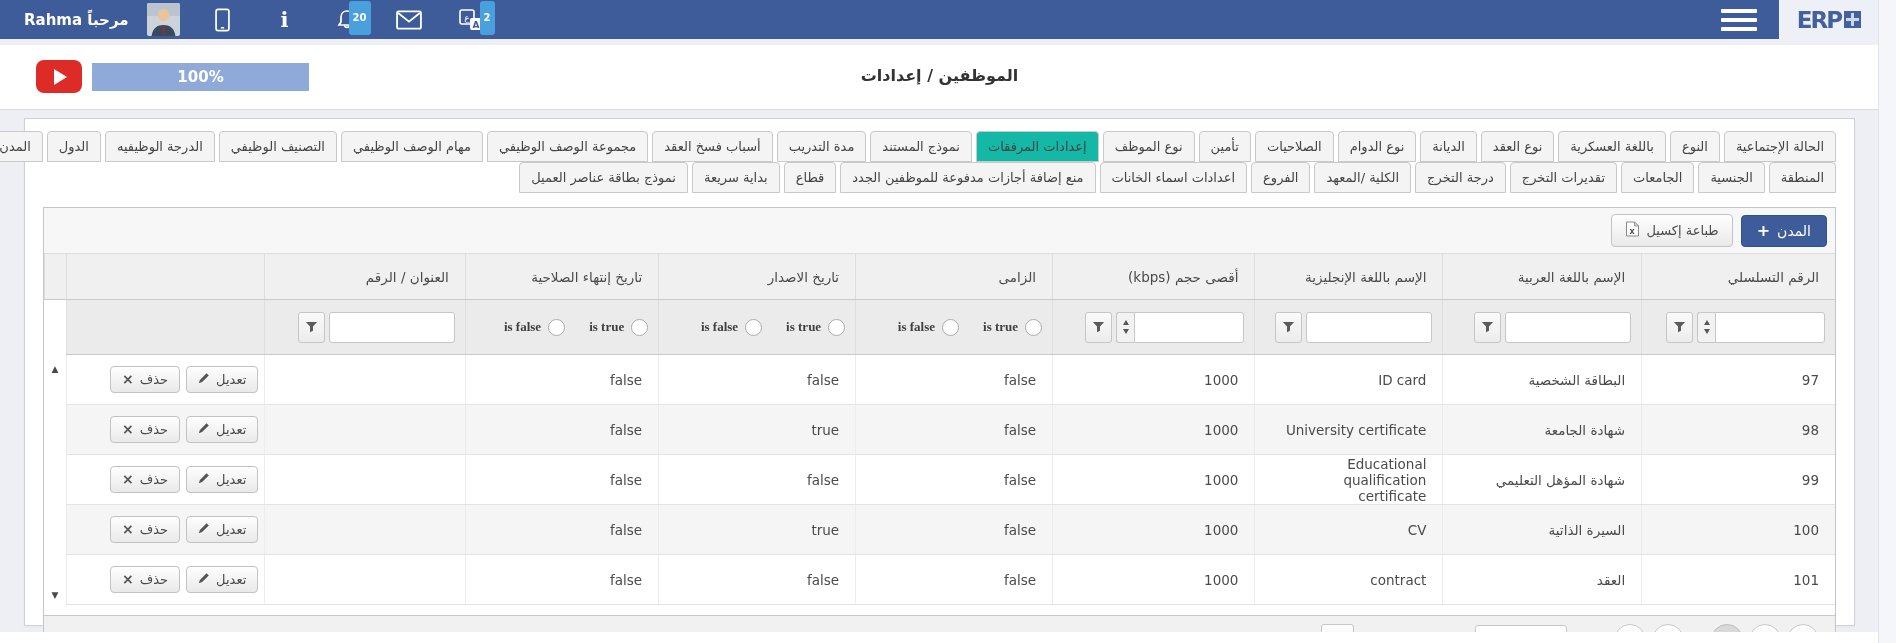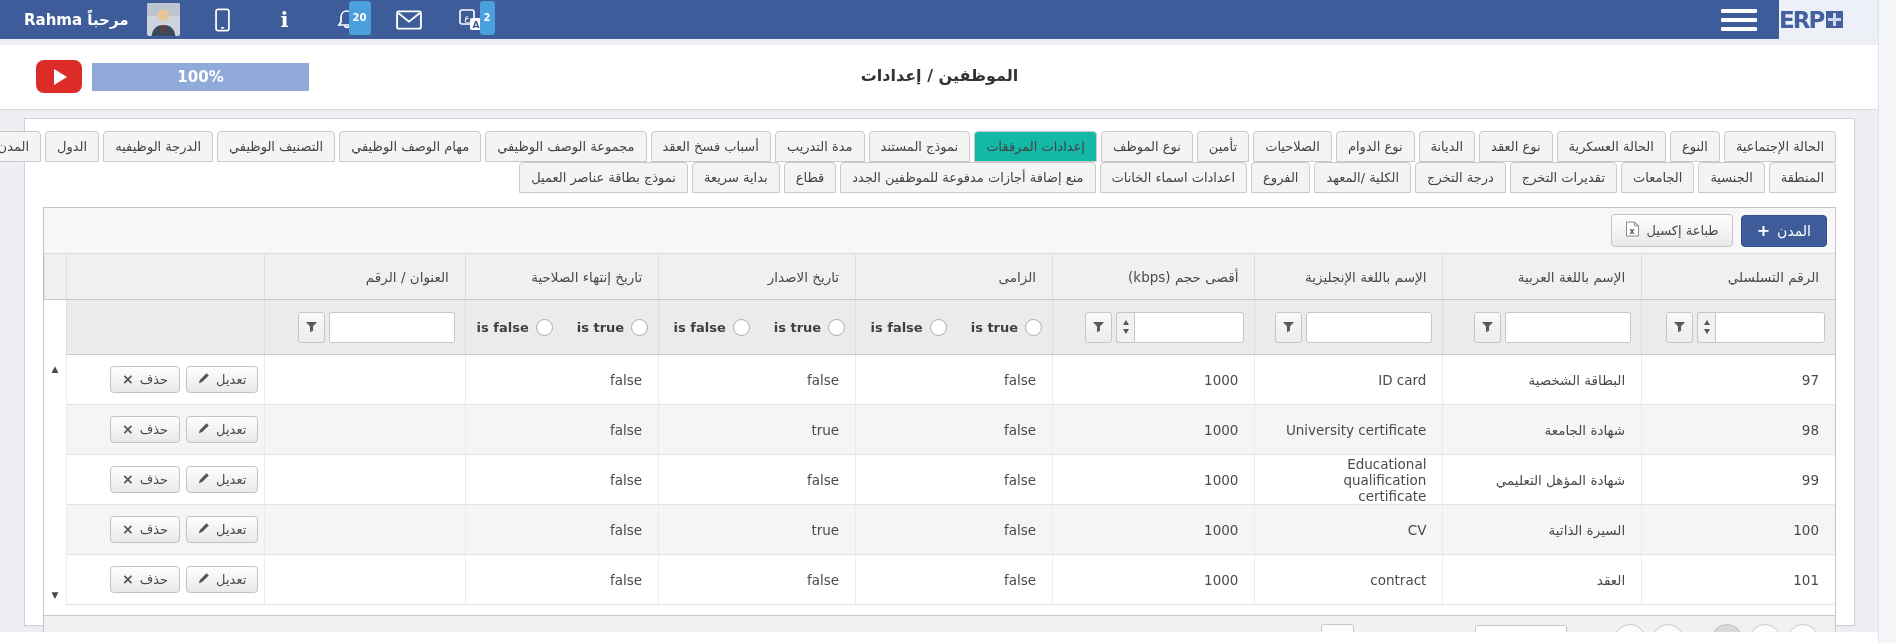--- a/index.html
+++ b/index.html
@@ -9,21 +9,21 @@
   .navwrap{display:flex;width:1879px;height:39px;}
   .navbar{flex:1;background:#3e5c99;display:flex;align-items:center;padding:0 0 0 24px;position:relative;}
   .greeting{color:#fff;font-size:15px;font-weight:bold;direction:rtl;margin-right:18px;white-space:nowrap;}
   .avatar{width:33px;height:33px;border-radius:2px;overflow:hidden;margin-right:30px;flex:0 0 auto;}
   .nav-ic{position:relative;margin-right:36px;display:flex;align-items:center;justify-content:center;width:26px;height:26px;cursor:pointer;}
   .nav-ic .i-txt{color:#fff;font-family:"DejaVu Serif","Liberation Serif",serif;font-weight:bold;font-size:21px;line-height:1;}
   .badge{position:absolute;top:-6px;right:-11px;background:#49a0dd;color:#fff;font-size:10px;font-weight:bold;
     padding:11px 4px;border-radius:3px;line-height:1.2;}
   .hamburger{margin-left:auto;margin-right:22px;display:flex;flex-direction:column;gap:5px;cursor:pointer;}
   .hamburger div{width:36px;height:4px;background:#fff;border-radius:1px;}
-  .logo-area{width:100px;background:#edf1f7;display:flex;align-items:center;justify-content:flex-start;gap:3px;}
+  .logo-area{width:100px;background:#edf1f7;display:flex;align-items:center;justify-content:center;gap:3px;}
   .logo-txt{font-weight:900;font-size:23px;color:#44609f;letter-spacing:-2px;}
   .logo-plus{width:17px;height:17px;background:#44609f;position:relative;}
   .logo-plus::before{content:"";position:absolute;left:7px;top:2px;width:3px;height:13px;background:#cdd8ec;}
   .logo-plus::after{content:"";position:absolute;left:2px;top:7px;width:13px;height:3px;background:#cdd8ec;}
   
   .strip{position:relative;height:64px;background:#fff;border-bottom:1px solid #d9dbe0;margin-top:6px;width:1879px;}
   .playbtn{position:absolute;left:36px;top:15px;width:46px;height:33px;background:#dd2c28;border-radius:8px;
     display:flex;align-items:center;justify-content:center;cursor:pointer;}
   .playbtn div{width:0;height:0;border-left:13px solid #fff;border-top:8px solid transparent;border-bottom:8px solid transparent;margin-left:3px;}
   .progress{position:absolute;left:92px;top:18px;width:217px;height:28px;background:#8fa9d9;
@@ -41,21 +41,21 @@
   .toolbar{direction:rtl;display:flex;gap:8px;align-items:center;background:#f7f7f7;border-bottom:1px solid #ddd;padding:6px 8px;}
   .bluebtn{direction:ltr;display:inline-flex;align-items:center;gap:7px;background:#3e5c99;color:#fff;border:1px solid #35508a;
     border-radius:4px;padding:7px 15px;font-size:14px;cursor:pointer;font-family:inherit;}
   .bluebtn .plus{font-weight:bold;font-size:16px;line-height:1;}
   .gbtn{direction:ltr;display:inline-flex;align-items:center;gap:6px;background:linear-gradient(#fefefe,#e9e9e9);
     border:1px solid #c3c3c3;border-radius:4px;padding:6px 13px;font-size:13px;color:#4a4a4a;cursor:pointer;font-family:inherit;}
   .xi{font-weight:bold;color:#555;font-size:14px;line-height:1;}
   table.g{width:100%;border-collapse:collapse;table-layout:fixed;direction:rtl;font-size:13.5px;color:#4a4a4a;}
   table.g th{background:#f0f0f0;font-weight:normal;color:#4a4a4a;text-align:right;height:37px;
     padding:4px 16px;border-bottom:1px solid #c9c9c9;border-left:1px solid #dedede;cursor:pointer;}
-  tr.fr td{background:#ebebeb;height:46px;padding:4px 10px;border-bottom:1px solid #c9c9c9;border-left:1px solid #dedede;}
+  tr.fr td{background:#ebebeb;height:46px;padding:4px 10px;border-bottom:1px solid #c9c9c9;border-left:1px solid #dedede;font-family:Liberation Serif, serif;}
   tr.drow td{height:41px;padding:0 16px;border-bottom:1px solid #e3e3e3;border-left:1px solid #ececec;overflow:hidden;}
   tr.drow.alt td{background:#f5f5f5;}
   td.scrollcol{background:#fff !important;border-left:none !important;border-bottom:none !important;text-align:center;padding:4px 2px !important;}
   .sarr{color:#4a4a4a;font-size:9px;cursor:pointer;}
   td.acell{padding:4px 6px !important;white-space:nowrap;}
   td.acell .gbtn{margin-left:6px;padding:5px 11px;}
   tr.filler td{height:8px;border:none;background:#fff;}
   
   .fgroup{direction:ltr;display:inline-flex;align-items:center;gap:4px;}
   .fbtn{width:27px;height:31px;border:1px solid #c6c6c6;border-radius:3px;background:linear-gradient(#fafafa,#ececec);
@@ -155,21 +155,21 @@
     <div class="progress">
         <span>100%</span>
       </div>
     <div class="ptitle">الموظفين / إعدادات</div>
   </div>
 
   <div class="card">
     <div class="tabs" id="tabs-row1">
         <div class="tab">الحالة الإجتماعية</div>
         <div class="tab">النوع</div>
-        <div class="tab">الحالة العسكرية</div>
+        <div class="tab">باللغة العسكرية</div>
         <div class="tab">نوع العقد</div>
         <div class="tab">الديانة</div>
         <div class="tab">نوع الدوام</div>
         <div class="tab">الصلاحيات</div>
         <div class="tab">تأمين</div>
         <div class="tab">نوع الموظف</div>
         <div class="tab active">إعدادات المرفقات</div>
         <div class="tab">نموذج المستند</div>
         <div class="tab">مدة التدريب</div>
         <div class="tab">أسباب فسخ العقد</div>

